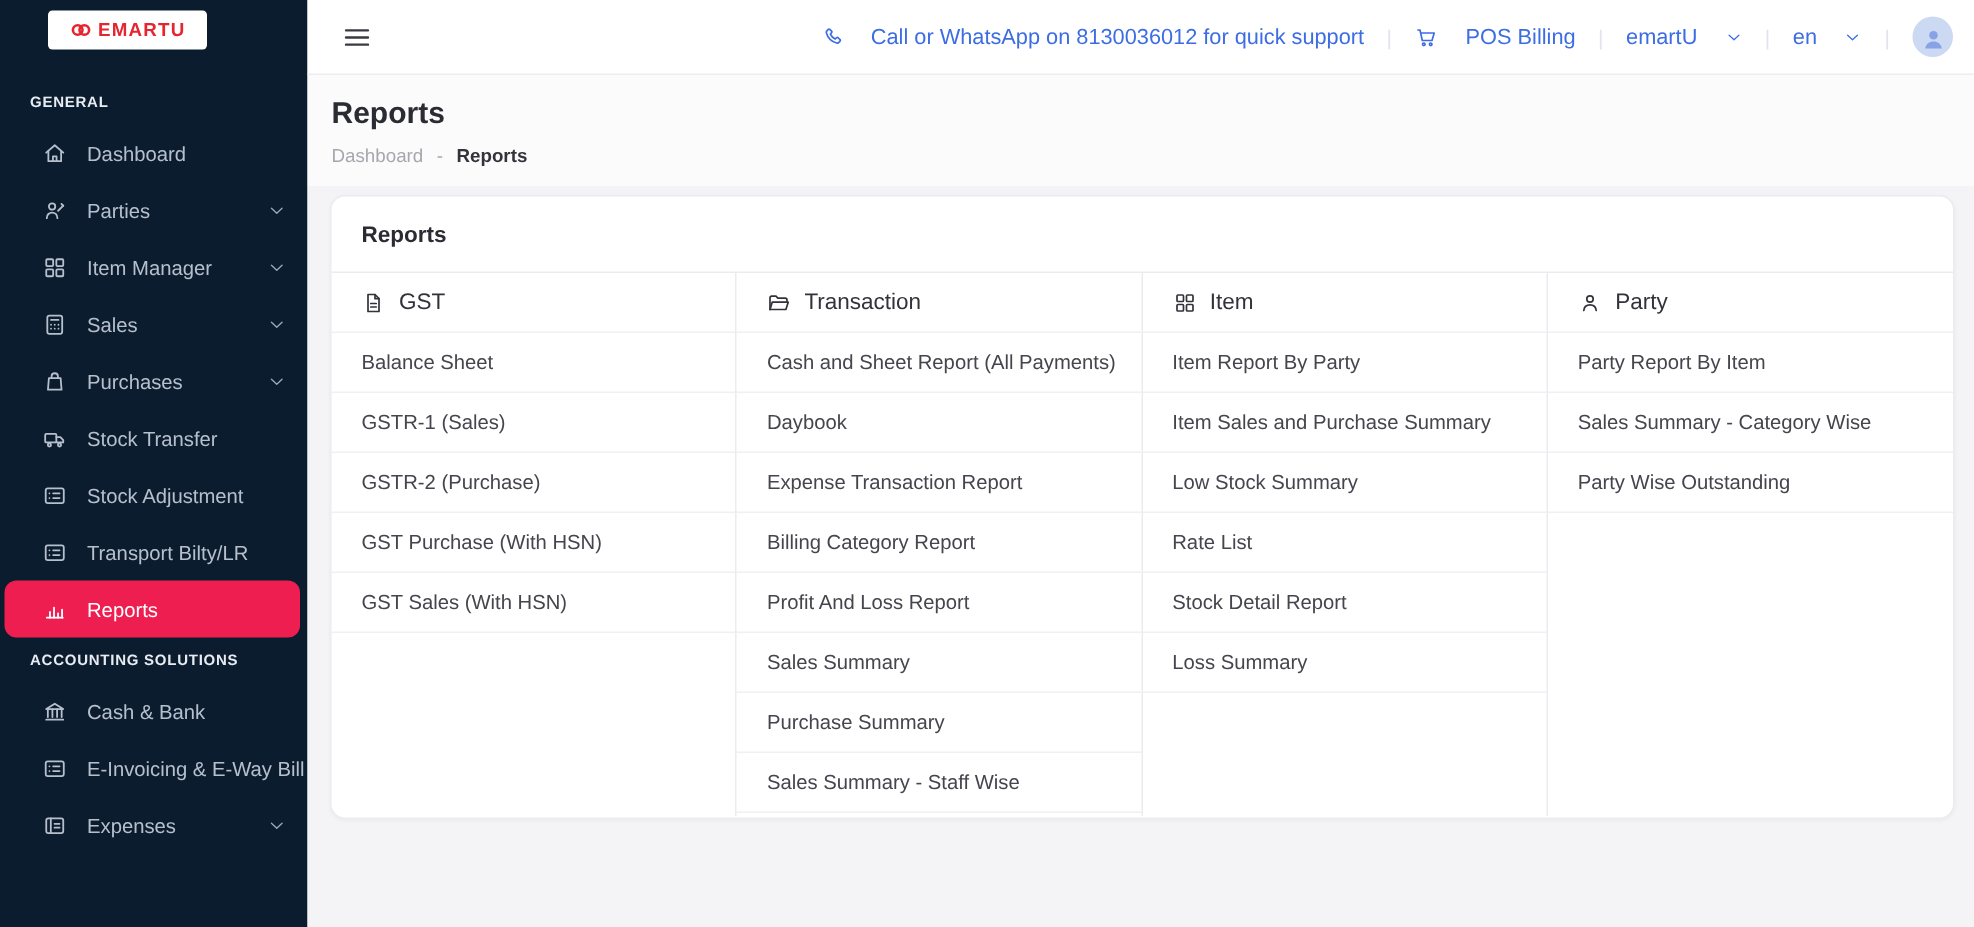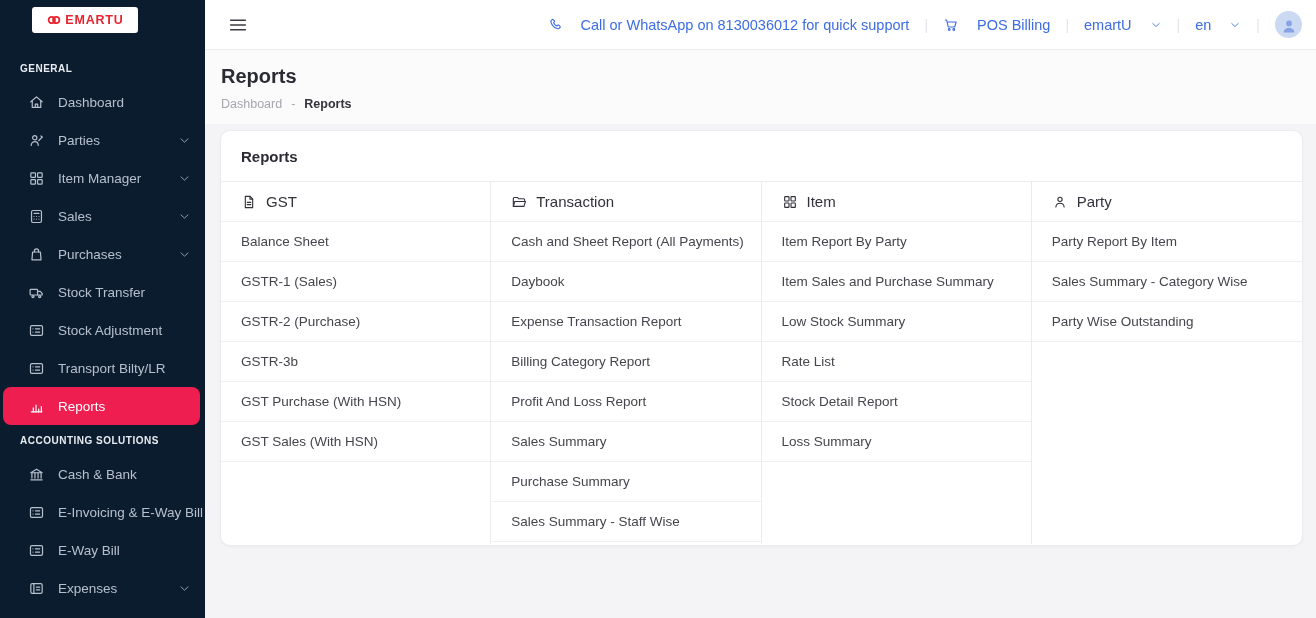--- a/index.html
+++ b/index.html
@@ -205,30 +205,20 @@
         </div>
         <div class="nav-item">
           <span class="icon">
             <svg viewBox="0 0 24 24" fill="none" stroke="currentColor" stroke-width="1.7" stroke-linecap="round" stroke-linejoin="round">
               <rect x="3.5" y="5" width="17" height="14" rx="2"></rect>
               <path d="M7 9.7 h.01 M7 14.2 h.01"></path>
               <path d="M10.5 9.7 h6 M10.5 14.2 h6"></path>
             </svg>
           </span>
           <span class="nav-label">E-Invoicing &amp; E-Way Bill</span>
-        </div>
-        <div class="nav-item">
-          <span class="icon">
-            <svg viewBox="0 0 24 24" fill="none" stroke="currentColor" stroke-width="1.7" stroke-linecap="round" stroke-linejoin="round">
-              <rect x="3.5" y="5" width="17" height="14" rx="2"></rect>
-              <path d="M7 9.7 h.01 M7 14.2 h.01"></path>
-              <path d="M10.5 9.7 h6 M10.5 14.2 h6"></path>
-            </svg>
-          </span>
-          <span class="nav-label">E-Way Bill</span>
         </div>
         <div class="nav-item">
           <span class="icon">
             <svg viewBox="0 0 24 24" fill="none" stroke="currentColor" stroke-width="1.7" stroke-linecap="round" stroke-linejoin="round">
               <rect x="4" y="5" width="16" height="14" rx="2"></rect>
               <path d="M8.3 5 v14"></path>
               <path d="M11.8 10.2 h4.7 M11.8 13.8 h4.7"></path>
             </svg>
           </span>
           <span class="nav-label">Expenses</span>
@@ -317,21 +307,20 @@
                     <path d="M6.5 3.5 h7 l4 4 V20.5 h-11 Z"></path>
                     <path d="M13.5 3.5 V7.7 h4"></path>
                     <path d="M9.3 12.5 h5.4 M9.3 16 h5.4"></path>
                   </svg>
                 </span>
                 <span>GST</span>
               </div>
               <div class="cell">Balance Sheet</div>
               <div class="cell">GSTR-1 (Sales)</div>
               <div class="cell">GSTR-2 (Purchase)</div>
-              <div class="cell">GSTR-3b</div>
               <div class="cell">GST Purchase (With HSN)</div>
               <div class="cell">GST Sales (With HSN)</div>
             </div>
             <div class="col">
               <div class="cell head">
                 <span class="icon">
                   <svg viewBox="0 0 24 24" fill="none" stroke="currentColor" stroke-width="1.7" stroke-linecap="round" stroke-linejoin="round">
                     <path d="M3.5 18.5 V7 a1.8 1.8 0 0 1 1.8-1.8 h4.2 l1.8 1.9 h7.4 a1.8 1.8 0 0 1 1.8 1.8 v1"></path>
                     <path d="M3.5 18.5 l2.2-7.3 h16 l-2.3 7.3 Z"></path>
                   </svg>

